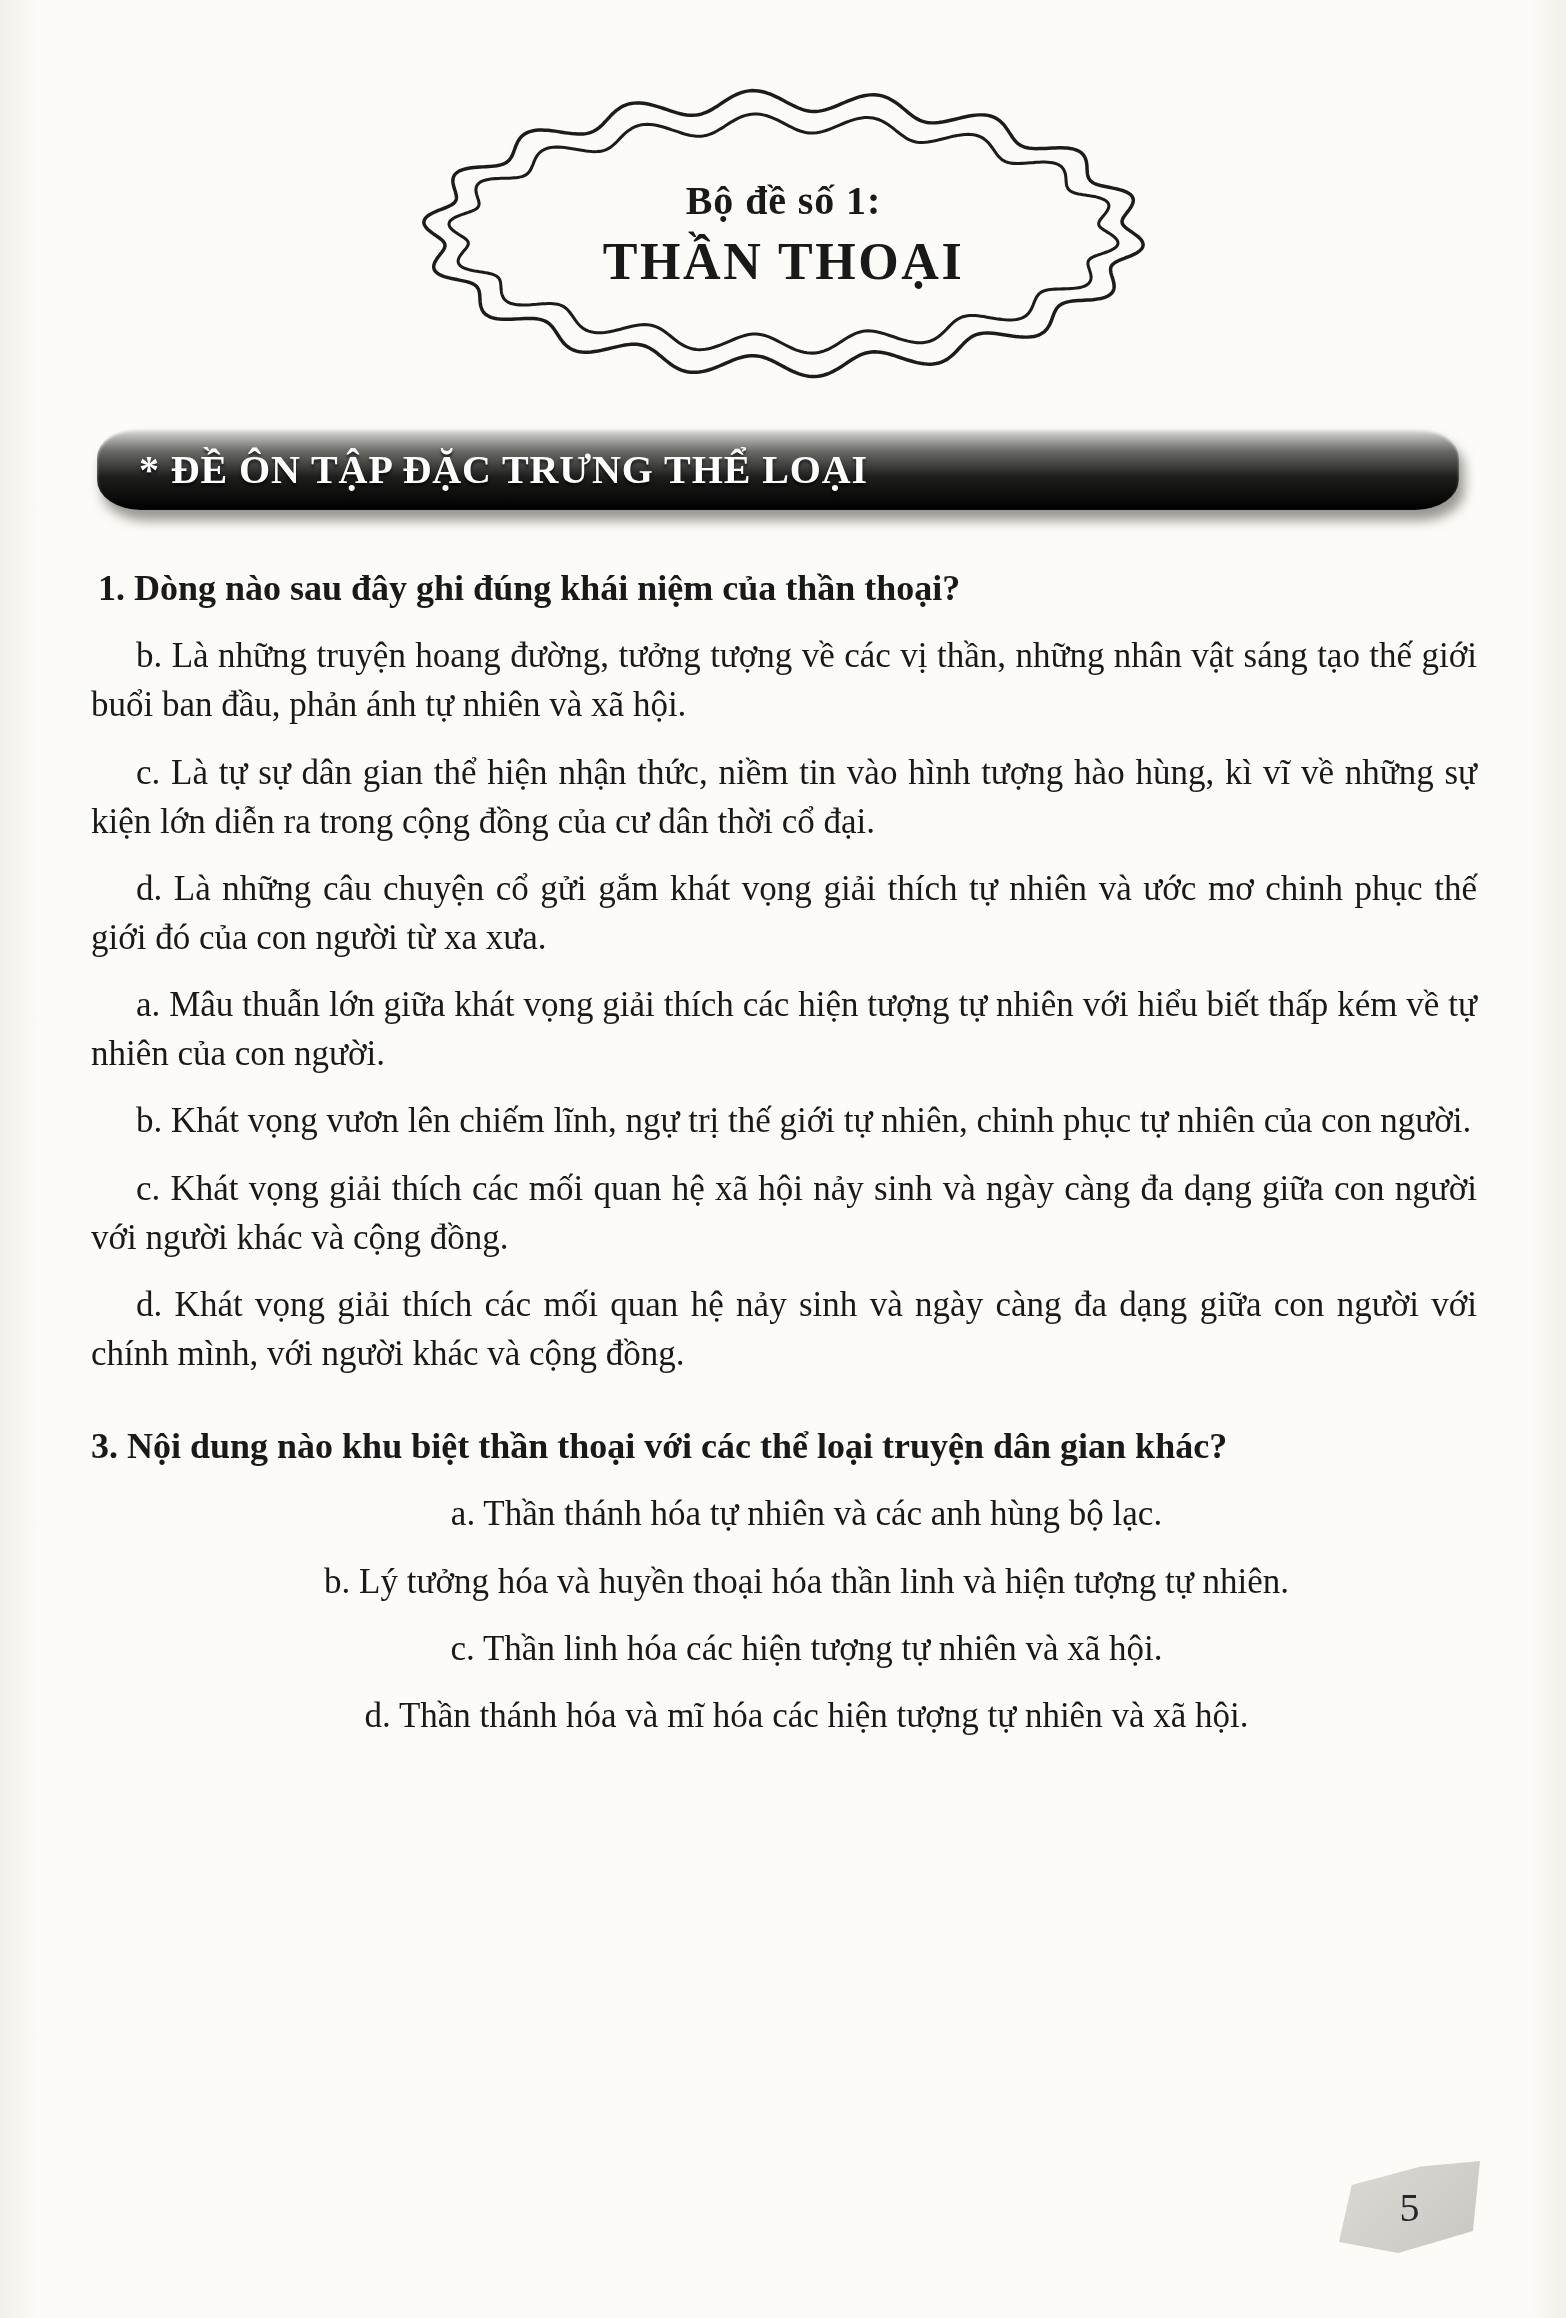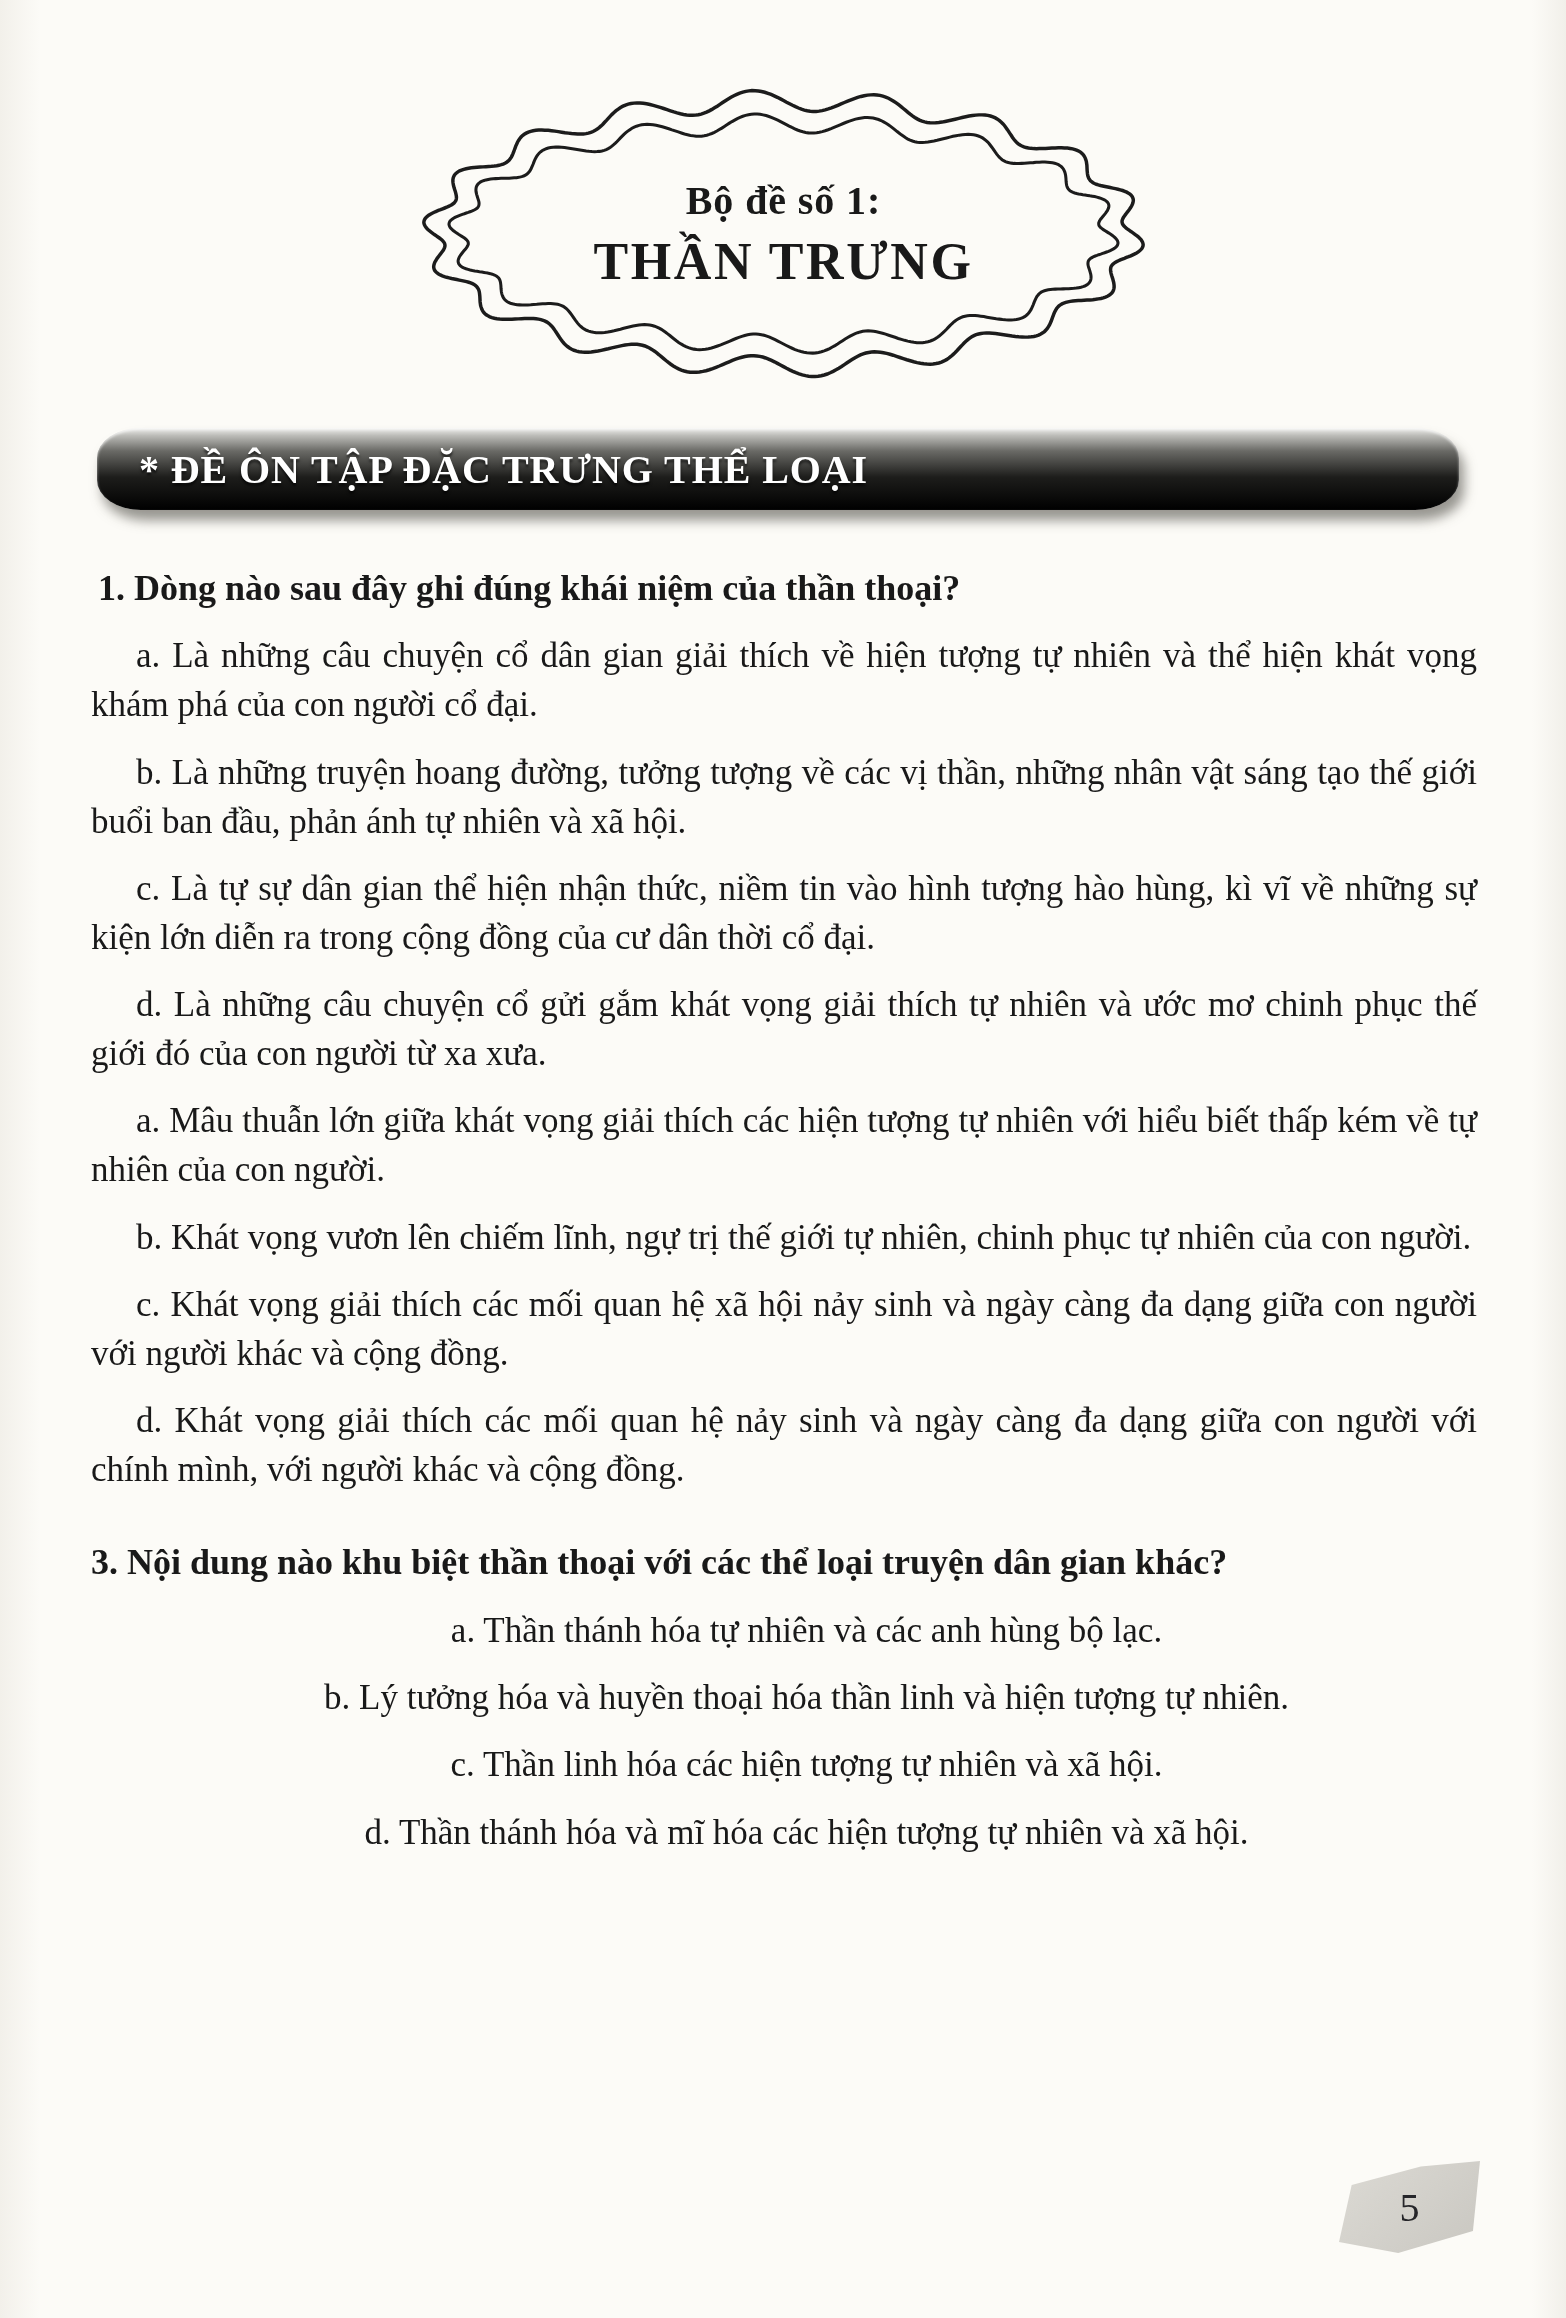--- a/index.html
+++ b/index.html
@@ -86,32 +86,31 @@
 
 <div class="page">
 
   <div class="bubble">
     <svg width="749" height="300" viewBox="0 0 860 345">
       <path id="wave-outer" fill="none" stroke="#1c1c1c" stroke-width="4" d="M833.0,172.0L834.9,173.4L836.6,174.7L838.3,176.1L839.8,177.6L841.1,179.0L842.1,180.5L842.9,182.0L843.4,183.5L843.6,184.9L843.4,186.4L842.9,187.8L842.1,189.2L841.0,190.5L839.6,191.8L838.0,193.1L836.1,194.3L834.0,195.4L831.7,196.5L829.3,197.6L826.9,198.6L824.4,199.5L822.0,200.5L819.6,201.4L817.3,202.3L815.2,203.3L813.2,204.2L811.5,205.2L810.0,206.3L808.7,207.3L807.7,208.5L806.9,209.7L806.4,211.0L806.2,212.4L806.1,213.9L806.3,215.5L806.6,217.1L807.0,218.8L807.5,220.6L808.1,222.4L808.7,224.3L809.2,226.2L809.7,228.2L810.0,230.1L810.2,232.0L810.2,233.8L809.9,235.6L809.4,237.3L808.6,238.9L807.5,240.4L806.1,241.7L804.4,243.0L802.5,244.1L800.2,245.0L797.7,245.9L795.0,246.6L792.1,247.1L789.0,247.6L785.7,248.0L782.4,248.3L779.0,248.5L775.6,248.7L772.3,248.9L769.0,249.1L765.8,249.3L762.7,249.6L759.8,250.0L757.1,250.5L754.6,251.2L752.4,251.9L750.3,252.9L748.4,254.0L746.8,255.2L745.4,256.6L744.1,258.2L743.0,260.0L742.0,261.9L741.1,263.9L740.3,266.0L739.5,268.1L738.7,270.3L737.9,272.6L736.9,274.8L735.9,277.0L734.7,279.1L733.4,281.1L731.8,283.0L730.1,284.7L728.1,286.2L725.9,287.5L723.4,288.7L720.8,289.6L717.9,290.3L714.8,290.7L711.5,291.0L708.0,291.1L704.4,290.9L700.6,290.7L696.8,290.3L692.9,289.8L689.0,289.2L685.1,288.6L681.3,288.0L677.5,287.5L673.8,287.0L670.2,286.7L666.7,286.4L663.4,286.4L660.2,286.5L657.1,286.9L654.3,287.5L651.5,288.3L649.0,289.4L646.5,290.7L644.2,292.2L642.0,293.9L639.8,295.8L637.7,297.8L635.7,300.0L633.6,302.2L631.5,304.5L629.4,306.8L627.2,309.1L624.9,311.2L622.5,313.3L620.0,315.2L617.4,317.0L614.6,318.5L611.7,319.8L608.6,320.8L605.4,321.5L602.0,322.0L598.6,322.2L595.0,322.1L591.3,321.8L587.5,321.2L583.6,320.4L579.7,319.4L575.8,318.3L571.8,317.1L567.8,315.8L563.9,314.5L560.0,313.2L556.1,311.9L552.4,310.8L548.6,309.8L545.0,309.0L541.4,308.4L537.9,308.1L534.5,308.0L531.2,308.2L527.9,308.7L524.7,309.4L521.6,310.4L518.5,311.6L515.4,313.1L512.3,314.8L509.3,316.6L506.2,318.5L503.1,320.6L500.0,322.7L496.8,324.8L493.6,326.8L490.4,328.7L487.1,330.5L483.7,332.1L480.3,333.5L476.8,334.6L473.3,335.5L469.8,336.1L466.2,336.4L462.5,336.3L458.9,336.0L455.3,335.4L451.6,334.5L447.9,333.3L444.3,332.0L440.7,330.4L437.1,328.7L433.5,326.9L430.0,325.0L426.5,323.1L423.0,321.3L419.6,319.5L416.2,317.9L412.8,316.4L409.4,315.1L406.1,314.0L402.7,313.2L399.3,312.7L395.9,312.5L392.5,312.5L389.1,312.8L385.6,313.4L382.1,314.2L378.5,315.3L374.9,316.5L371.2,317.9L367.5,319.5L363.8,321.1L360.0,322.7L356.2,324.3L352.4,325.8L348.6,327.3L344.7,328.6L340.9,329.7L337.2,330.5L333.4,331.2L329.7,331.5L326.1,331.6L322.6,331.4L319.1,330.9L315.8,330.0L312.5,329.0L309.3,327.6L306.3,326.0L303.3,324.2L300.4,322.3L297.6,320.2L294.8,318.0L292.2,315.8L289.5,313.6L286.9,311.4L284.3,309.3L281.7,307.3L279.0,305.5L276.3,303.9L273.6,302.5L270.7,301.3L267.8,300.4L264.8,299.8L261.6,299.4L258.3,299.3L255.0,299.4L251.4,299.7L247.8,300.2L244.1,300.9L240.3,301.7L236.4,302.6L232.5,303.5L228.5,304.5L224.5,305.4L220.5,306.3L216.6,307.1L212.7,307.7L208.9,308.2L205.2,308.5L201.7,308.5L198.3,308.3L195.0,307.9L192.0,307.2L189.1,306.2L186.4,305.0L183.9,303.6L181.6,301.9L179.5,300.1L177.5,298.1L175.7,296.0L174.1,293.8L172.5,291.5L171.0,289.2L169.5,286.9L168.0,284.7L166.6,282.5L165.1,280.5L163.5,278.5L161.8,276.8L160.0,275.2L158.0,273.8L155.8,272.7L153.5,271.7L151.0,270.9L148.3,270.4L145.4,270.0L142.4,269.7L139.1,269.6L135.8,269.7L132.3,269.8L128.7,269.9L125.0,270.1L121.3,270.3L117.6,270.5L113.9,270.6L110.3,270.6L106.9,270.5L103.5,270.3L100.4,269.9L97.5,269.4L94.7,268.6L92.3,267.7L90.1,266.6L88.1,265.4L86.4,263.9L85.0,262.3L83.9,260.6L83.0,258.8L82.3,256.8L81.7,254.8L81.4,252.7L81.1,250.6L81.0,248.5L80.9,246.4L80.8,244.4L80.6,242.4L80.4,240.5L80.1,238.7L79.6,237.1L78.9,235.5L78.0,234.1L77.0,232.8L75.6,231.6L74.1,230.5L72.3,229.6L70.2,228.7L68.0,228.0L65.5,227.3L62.9,226.7L60.1,226.1L57.2,225.5L54.3,224.9L51.3,224.3L48.3,223.7L45.4,223.0L42.7,222.3L40.0,221.5L37.6,220.6L35.3,219.6L33.3,218.5L31.6,217.3L30.2,216.1L29.1,214.7L28.4,213.3L27.9,211.8L27.7,210.2L27.9,208.6L28.3,207.0L28.9,205.3L29.8,203.6L30.8,201.9L31.9,200.2L33.1,198.6L34.4,196.9L35.6,195.4L36.8,193.8L37.9,192.3L38.9,190.9L39.6,189.5L40.2,188.1L40.6,186.8L40.7,185.5L40.5,184.3L40.1,183.1L39.4,181.9L38.4,180.7L37.2,179.5L35.9,178.3L34.3,177.1L32.6,175.9L30.8,174.6L28.9,173.3L27.0,172.0L25.1,170.6L23.4,169.3L21.7,167.9L20.2,166.4L18.9,165.0L17.9,163.5L17.1,162.0L16.6,160.5L16.4,159.1L16.6,157.6L17.1,156.2L17.9,154.8L19.0,153.5L20.4,152.2L22.0,150.9L23.9,149.7L26.0,148.6L28.3,147.5L30.7,146.4L33.1,145.4L35.6,144.5L38.0,143.5L40.4,142.6L42.7,141.7L44.8,140.7L46.8,139.8L48.5,138.8L50.0,137.7L51.3,136.7L52.3,135.5L53.1,134.3L53.6,133.0L53.8,131.6L53.9,130.1L53.7,128.5L53.4,126.9L53.0,125.2L52.5,123.4L51.9,121.6L51.3,119.7L50.8,117.8L50.3,115.8L50.0,113.9L49.8,112.0L49.8,110.2L50.1,108.4L50.6,106.7L51.4,105.1L52.5,103.6L53.9,102.3L55.6,101.0L57.5,99.9L59.8,99.0L62.3,98.1L65.0,97.4L67.9,96.9L71.0,96.4L74.3,96.0L77.6,95.7L81.0,95.5L84.4,95.3L87.7,95.1L91.0,94.9L94.2,94.7L97.3,94.4L100.2,94.0L102.9,93.5L105.4,92.8L107.6,92.1L109.7,91.1L111.6,90.0L113.2,88.8L114.6,87.4L115.9,85.8L117.0,84.0L118.0,82.1L118.9,80.1L119.7,78.0L120.5,75.9L121.3,73.7L122.1,71.4L123.1,69.2L124.1,67.0L125.3,64.9L126.6,62.9L128.2,61.0L129.9,59.3L131.9,57.8L134.1,56.5L136.6,55.3L139.2,54.4L142.1,53.7L145.2,53.3L148.5,53.0L152.0,52.9L155.6,53.1L159.4,53.3L163.2,53.7L167.1,54.2L171.0,54.8L174.9,55.4L178.7,56.0L182.5,56.5L186.2,57.0L189.8,57.3L193.3,57.6L196.6,57.6L199.8,57.5L202.9,57.1L205.7,56.5L208.5,55.7L211.0,54.6L213.5,53.3L215.8,51.8L218.0,50.1L220.2,48.2L222.3,46.2L224.3,44.0L226.4,41.8L228.5,39.5L230.6,37.2L232.8,34.9L235.1,32.8L237.5,30.7L240.0,28.8L242.6,27.0L245.4,25.5L248.3,24.2L251.4,23.2L254.6,22.5L258.0,22.0L261.4,21.8L265.0,21.9L268.7,22.2L272.5,22.8L276.4,23.6L280.3,24.6L284.2,25.7L288.2,26.9L292.2,28.2L296.1,29.5L300.0,30.8L303.9,32.1L307.6,33.2L311.4,34.2L315.0,35.0L318.6,35.6L322.1,35.9L325.5,36.0L328.8,35.8L332.1,35.3L335.3,34.6L338.4,33.6L341.5,32.4L344.6,30.9L347.7,29.2L350.7,27.4L353.8,25.5L356.9,23.4L360.0,21.3L363.2,19.2L366.4,17.2L369.6,15.3L372.9,13.5L376.3,11.9L379.7,10.5L383.2,9.4L386.7,8.5L390.2,7.9L393.8,7.6L397.5,7.7L401.1,8.0L404.7,8.6L408.4,9.5L412.1,10.7L415.7,12.0L419.3,13.6L422.9,15.3L426.5,17.1L430.0,19.0L433.5,20.9L437.0,22.7L440.4,24.5L443.8,26.1L447.2,27.6L450.6,28.9L453.9,30.0L457.3,30.8L460.7,31.3L464.1,31.5L467.5,31.5L470.9,31.2L474.4,30.6L477.9,29.8L481.5,28.7L485.1,27.5L488.8,26.1L492.5,24.5L496.2,22.9L500.0,21.3L503.8,19.7L507.6,18.2L511.4,16.7L515.3,15.4L519.1,14.3L522.8,13.5L526.6,12.8L530.3,12.5L533.9,12.4L537.4,12.6L540.9,13.1L544.2,14.0L547.5,15.0L550.7,16.4L553.7,18.0L556.7,19.8L559.6,21.7L562.4,23.8L565.2,26.0L567.8,28.2L570.5,30.4L573.1,32.6L575.7,34.7L578.3,36.7L581.0,38.5L583.7,40.1L586.4,41.5L589.3,42.7L592.2,43.6L595.2,44.2L598.4,44.6L601.7,44.7L605.0,44.6L608.6,44.3L612.2,43.8L615.9,43.1L619.7,42.3L623.6,41.4L627.5,40.5L631.5,39.5L635.5,38.6L639.5,37.7L643.4,36.9L647.3,36.3L651.1,35.8L654.8,35.5L658.3,35.5L661.7,35.7L665.0,36.1L668.0,36.8L670.9,37.8L673.6,39.0L676.1,40.4L678.4,42.1L680.5,43.9L682.5,45.9L684.3,48.0L685.9,50.2L687.5,52.5L689.0,54.8L690.5,57.1L692.0,59.3L693.4,61.5L694.9,63.5L696.5,65.5L698.2,67.2L700.0,68.8L702.0,70.2L704.2,71.3L706.5,72.3L709.0,73.1L711.7,73.6L714.6,74.0L717.6,74.3L720.9,74.4L724.2,74.3L727.7,74.2L731.3,74.1L735.0,73.9L738.7,73.7L742.4,73.5L746.1,73.4L749.7,73.4L753.1,73.5L756.5,73.7L759.6,74.1L762.5,74.6L765.3,75.4L767.7,76.3L769.9,77.4L771.9,78.6L773.6,80.1L775.0,81.7L776.1,83.4L777.0,85.2L777.7,87.2L778.3,89.2L778.6,91.3L778.9,93.4L779.0,95.5L779.1,97.6L779.2,99.6L779.4,101.6L779.6,103.5L779.9,105.3L780.4,106.9L781.1,108.5L782.0,109.9L783.0,111.2L784.4,112.4L785.9,113.5L787.7,114.4L789.8,115.3L792.0,116.0L794.5,116.7L797.1,117.3L799.9,117.9L802.8,118.5L805.7,119.1L808.7,119.7L811.7,120.3L814.6,121.0L817.3,121.7L820.0,122.5L822.4,123.4L824.7,124.4L826.7,125.5L828.4,126.7L829.8,127.9L830.9,129.3L831.6,130.7L832.1,132.2L832.3,133.8L832.1,135.4L831.7,137.0L831.1,138.7L830.2,140.4L829.2,142.1L828.1,143.8L826.9,145.4L825.6,147.1L824.4,148.6L823.2,150.2L822.1,151.7L821.1,153.1L820.4,154.5L819.8,155.9L819.4,157.2L819.3,158.5L819.5,159.7L819.9,160.9L820.6,162.1L821.6,163.3L822.8,164.5L824.1,165.7L825.7,166.9L827.4,168.1L829.2,169.4L831.1,170.7L833.0,172.0Z"></path>
       <path id="wave-inner" fill="none" stroke="#1c1c1c" stroke-width="3.5" d="M805.0,172.0L806.7,173.1L808.3,174.3L809.9,175.5L811.2,176.7L812.4,177.9L813.4,179.1L814.1,180.4L814.5,181.6L814.7,182.8L814.5,184.0L814.1,185.2L813.4,186.4L812.3,187.5L811.0,188.6L809.5,189.6L807.8,190.6L805.8,191.5L803.7,192.4L801.6,193.2L799.3,194.1L797.0,194.8L794.8,195.6L792.6,196.3L790.5,197.1L788.5,197.8L786.7,198.6L785.1,199.4L783.7,200.2L782.5,201.1L781.6,202.0L780.9,203.0L780.4,204.1L780.2,205.3L780.1,206.5L780.2,207.9L780.5,209.2L780.9,210.7L781.4,212.2L781.9,213.8L782.4,215.4L782.9,217.1L783.3,218.7L783.6,220.4L783.7,222.0L783.6,223.6L783.4,225.1L782.9,226.5L782.1,227.9L781.1,229.2L779.8,230.3L778.3,231.4L776.5,232.3L774.4,233.0L772.1,233.7L769.5,234.2L766.8,234.7L763.9,235.0L761.0,235.2L757.9,235.4L754.8,235.5L751.6,235.6L748.5,235.7L745.5,235.7L742.5,235.9L739.7,236.1L737.0,236.3L734.5,236.7L732.2,237.2L730.1,237.8L728.2,238.5L726.4,239.4L724.9,240.5L723.6,241.7L722.4,243.1L721.3,244.6L720.4,246.2L719.6,248.0L718.8,249.8L718.0,251.7L717.3,253.6L716.5,255.6L715.6,257.5L714.6,259.5L713.5,261.3L712.2,263.1L710.8,264.7L709.1,266.2L707.3,267.5L705.2,268.6L702.9,269.6L700.5,270.3L697.8,270.9L694.9,271.2L691.8,271.4L688.6,271.4L685.3,271.2L681.8,270.9L678.3,270.4L674.7,269.9L671.0,269.3L667.4,268.7L663.9,268.1L660.3,267.5L656.9,267.0L653.6,266.6L650.3,266.3L647.2,266.2L644.3,266.3L641.5,266.5L638.8,267.0L636.2,267.7L633.8,268.6L631.6,269.7L629.4,271.0L627.3,272.6L625.3,274.2L623.3,276.0L621.4,277.9L619.5,279.9L617.5,282.0L615.5,284.0L613.5,286.0L611.3,288.0L609.1,289.8L606.7,291.5L604.3,293.1L601.7,294.4L599.0,295.5L596.1,296.4L593.1,297.1L590.0,297.5L586.8,297.6L583.4,297.5L580.0,297.1L576.5,296.5L572.9,295.7L569.3,294.8L565.6,293.7L561.9,292.6L558.3,291.3L554.6,290.1L551.0,288.9L547.4,287.7L543.9,286.6L540.4,285.7L537.0,284.9L533.7,284.4L530.5,284.0L527.3,283.9L524.2,284.0L521.2,284.4L518.2,285.1L515.3,286.0L512.4,287.1L509.5,288.4L506.6,289.9L503.8,291.6L500.9,293.3L498.0,295.2L495.1,297.1L492.2,299.0L489.2,300.8L486.2,302.5L483.1,304.2L480.0,305.6L476.8,306.9L473.6,307.9L470.3,308.7L467.0,309.2L463.6,309.5L460.3,309.4L456.9,309.1L453.5,308.5L450.1,307.7L446.7,306.6L443.3,305.4L439.9,303.9L436.6,302.4L433.3,300.7L430.0,299.0L426.7,297.3L423.5,295.6L420.3,294.0L417.1,292.5L414.0,291.1L410.8,289.9L407.7,289.0L404.6,288.3L401.4,287.8L398.3,287.6L395.1,287.6L391.9,287.9L388.7,288.4L385.4,289.2L382.1,290.2L378.7,291.4L375.3,292.7L371.9,294.1L368.4,295.6L364.9,297.1L361.3,298.6L357.8,300.0L354.2,301.3L350.7,302.5L347.2,303.6L343.6,304.4L340.2,305.0L336.7,305.4L333.4,305.5L330.1,305.3L326.9,304.9L323.8,304.1L320.7,303.2L317.8,302.0L314.9,300.5L312.1,298.9L309.4,297.2L306.8,295.3L304.2,293.3L301.7,291.3L299.3,289.3L296.8,287.4L294.4,285.5L291.9,283.8L289.5,282.1L287.0,280.7L284.4,279.5L281.7,278.5L279.0,277.7L276.2,277.1L273.2,276.8L270.2,276.7L267.0,276.9L263.8,277.2L260.4,277.8L257.0,278.4L253.4,279.2L249.8,280.1L246.2,281.0L242.5,282.0L238.8,282.9L235.1,283.8L231.5,284.5L227.9,285.2L224.3,285.7L220.9,286.0L217.6,286.1L214.5,286.0L211.4,285.6L208.6,285.0L205.9,284.2L203.4,283.2L201.1,282.0L199.0,280.5L197.0,278.9L195.1,277.2L193.4,275.3L191.9,273.3L190.4,271.3L189.0,269.3L187.6,267.3L186.2,265.3L184.8,263.4L183.4,261.6L181.9,259.9L180.3,258.4L178.6,257.0L176.8,255.8L174.8,254.8L172.6,254.0L170.3,253.4L167.8,253.0L165.1,252.7L162.3,252.5L159.3,252.5L156.1,252.7L152.9,252.8L149.5,253.1L146.2,253.4L142.7,253.6L139.3,253.9L135.9,254.1L132.6,254.2L129.4,254.2L126.3,254.0L123.4,253.8L120.7,253.4L118.2,252.8L115.9,252.1L113.8,251.2L112.0,250.1L110.4,248.9L109.1,247.5L108.0,246.0L107.2,244.4L106.5,242.7L106.0,241.0L105.6,239.2L105.4,237.3L105.2,235.5L105.1,233.7L105.0,231.9L104.8,230.2L104.6,228.6L104.3,227.1L103.8,225.6L103.2,224.3L102.4,223.1L101.3,222.0L100.1,221.0L98.7,220.2L97.0,219.4L95.1,218.7L93.0,218.1L90.7,217.6L88.3,217.2L85.7,216.7L83.1,216.3L80.4,215.9L77.6,215.4L74.9,215.0L72.2,214.5L69.6,213.9L67.2,213.2L64.9,212.5L62.9,211.7L61.0,210.9L59.5,209.9L58.2,208.8L57.2,207.7L56.4,206.5L56.0,205.3L55.8,203.9L55.9,202.6L56.3,201.2L56.9,199.7L57.6,198.3L58.6,196.9L59.6,195.5L60.7,194.1L61.8,192.7L63.0,191.3L64.1,190.0L65.1,188.8L65.9,187.6L66.6,186.4L67.1,185.3L67.5,184.2L67.5,183.1L67.4,182.1L67.0,181.1L66.3,180.1L65.5,179.2L64.4,178.2L63.1,177.2L61.7,176.2L60.1,175.2L58.5,174.2L56.7,173.1L55.0,172.0L53.3,170.9L51.7,169.7L50.1,168.5L48.8,167.3L47.6,166.1L46.6,164.9L45.9,163.6L45.5,162.4L45.3,161.2L45.5,160.0L45.9,158.8L46.6,157.6L47.7,156.5L49.0,155.4L50.5,154.4L52.2,153.4L54.2,152.5L56.3,151.6L58.4,150.8L60.7,149.9L63.0,149.2L65.2,148.4L67.4,147.7L69.5,146.9L71.5,146.2L73.3,145.4L74.9,144.6L76.3,143.8L77.5,142.9L78.4,142.0L79.1,141.0L79.6,139.9L79.8,138.7L79.9,137.5L79.8,136.1L79.5,134.8L79.1,133.3L78.6,131.8L78.1,130.2L77.6,128.6L77.1,126.9L76.7,125.3L76.4,123.6L76.3,122.0L76.4,120.4L76.6,118.9L77.1,117.5L77.9,116.1L78.9,114.8L80.2,113.7L81.7,112.6L83.5,111.7L85.6,111.0L87.9,110.3L90.5,109.8L93.2,109.3L96.1,109.0L99.0,108.8L102.1,108.6L105.2,108.5L108.4,108.4L111.5,108.3L114.5,108.3L117.5,108.1L120.3,107.9L123.0,107.7L125.5,107.3L127.8,106.8L129.9,106.2L131.8,105.5L133.6,104.6L135.1,103.5L136.4,102.3L137.6,100.9L138.7,99.4L139.6,97.8L140.4,96.0L141.2,94.2L142.0,92.3L142.7,90.4L143.5,88.4L144.4,86.5L145.4,84.5L146.5,82.7L147.8,80.9L149.2,79.3L150.9,77.8L152.7,76.5L154.8,75.4L157.1,74.4L159.5,73.7L162.2,73.1L165.1,72.8L168.2,72.6L171.4,72.6L174.7,72.8L178.2,73.1L181.7,73.6L185.3,74.1L189.0,74.7L192.6,75.3L196.1,75.9L199.7,76.5L203.1,77.0L206.4,77.4L209.7,77.7L212.8,77.8L215.7,77.7L218.5,77.5L221.2,77.0L223.8,76.3L226.2,75.4L228.4,74.3L230.6,73.0L232.7,71.4L234.7,69.8L236.7,68.0L238.6,66.1L240.5,64.1L242.5,62.0L244.5,60.0L246.5,58.0L248.7,56.0L250.9,54.2L253.3,52.5L255.7,50.9L258.3,49.6L261.0,48.5L263.9,47.6L266.9,46.9L270.0,46.5L273.2,46.4L276.6,46.5L280.0,46.9L283.5,47.5L287.1,48.3L290.7,49.2L294.4,50.3L298.1,51.4L301.7,52.7L305.4,53.9L309.0,55.1L312.6,56.3L316.1,57.4L319.6,58.3L323.0,59.1L326.3,59.6L329.5,60.0L332.7,60.1L335.8,60.0L338.8,59.6L341.8,58.9L344.7,58.0L347.6,56.9L350.5,55.6L353.4,54.1L356.2,52.4L359.1,50.7L362.0,48.8L364.9,46.9L367.8,45.0L370.8,43.2L373.8,41.5L376.9,39.8L380.0,38.4L383.2,37.1L386.4,36.1L389.7,35.3L393.0,34.8L396.4,34.5L399.7,34.6L403.1,34.9L406.5,35.5L409.9,36.3L413.3,37.4L416.7,38.6L420.1,40.1L423.4,41.6L426.7,43.3L430.0,45.0L433.3,46.7L436.5,48.4L439.7,50.0L442.9,51.5L446.0,52.9L449.2,54.1L452.3,55.0L455.4,55.7L458.6,56.2L461.7,56.4L464.9,56.4L468.1,56.1L471.3,55.6L474.6,54.8L477.9,53.8L481.3,52.6L484.7,51.3L488.1,49.9L491.6,48.4L495.1,46.9L498.7,45.4L502.2,44.0L505.8,42.7L509.3,41.5L512.8,40.4L516.4,39.6L519.8,39.0L523.3,38.6L526.6,38.5L529.9,38.7L533.1,39.1L536.2,39.9L539.3,40.8L542.2,42.0L545.1,43.5L547.9,45.1L550.6,46.8L553.2,48.7L555.8,50.7L558.3,52.7L560.7,54.7L563.2,56.6L565.6,58.5L568.1,60.2L570.5,61.9L573.0,63.3L575.6,64.5L578.3,65.5L581.0,66.3L583.8,66.9L586.8,67.2L589.8,67.3L593.0,67.1L596.2,66.8L599.6,66.2L603.0,65.6L606.6,64.8L610.2,63.9L613.8,63.0L617.5,62.0L621.2,61.1L624.9,60.2L628.5,59.5L632.1,58.8L635.7,58.3L639.1,58.0L642.4,57.9L645.5,58.0L648.6,58.4L651.4,59.0L654.1,59.8L656.6,60.8L658.9,62.0L661.0,63.5L663.0,65.1L664.9,66.8L666.6,68.7L668.1,70.7L669.6,72.7L671.0,74.7L672.4,76.7L673.8,78.7L675.2,80.6L676.6,82.4L678.1,84.1L679.7,85.6L681.4,87.0L683.2,88.2L685.2,89.2L687.4,90.0L689.7,90.6L692.2,91.0L694.9,91.3L697.7,91.5L700.7,91.5L703.9,91.3L707.1,91.2L710.5,90.9L713.8,90.6L717.3,90.4L720.7,90.1L724.1,89.9L727.4,89.8L730.6,89.8L733.7,90.0L736.6,90.2L739.3,90.6L741.8,91.2L744.1,91.9L746.2,92.8L748.0,93.9L749.6,95.1L750.9,96.5L752.0,98.0L752.8,99.6L753.5,101.3L754.0,103.0L754.4,104.8L754.6,106.7L754.8,108.5L754.9,110.3L755.0,112.1L755.2,113.8L755.4,115.4L755.7,116.9L756.2,118.4L756.8,119.7L757.6,120.9L758.7,122.0L759.9,123.0L761.3,123.8L763.0,124.6L764.9,125.3L767.0,125.9L769.3,126.4L771.7,126.8L774.3,127.3L776.9,127.7L779.6,128.1L782.4,128.6L785.1,129.0L787.8,129.5L790.4,130.1L792.8,130.8L795.1,131.5L797.1,132.3L799.0,133.1L800.5,134.1L801.8,135.2L802.8,136.3L803.6,137.5L804.0,138.7L804.2,140.1L804.1,141.4L803.7,142.8L803.1,144.3L802.4,145.7L801.4,147.1L800.4,148.5L799.3,149.9L798.2,151.3L797.0,152.7L795.9,154.0L794.9,155.2L794.1,156.4L793.4,157.6L792.9,158.7L792.5,159.8L792.5,160.9L792.6,161.9L793.0,162.9L793.7,163.9L794.5,164.8L795.6,165.8L796.9,166.8L798.3,167.8L799.9,168.8L801.5,169.8L803.3,170.9L805.0,172.0Z"></path>
     </svg>
     <div class="bubble-text">
       <div class="bubble-line1">Bộ đề số 1:</div>
-      <div class="bubble-line2">THẦN TRƯNG</div>
+      <div class="bubble-line2">THẦN THOẠI</div>
     </div>
   </div>
 
   <div class="banner">
     <span class="banner-label">* ĐỀ ÔN TẬP ĐẶC TRƯNG THỂ LOẠI</span>
   </div>
 
   <div class="content">
 
     <p class="q-title first">1. Dòng nào sau đây ghi đúng khái niệm của thần thoại?</p>
-    <p class="opt">a. Là những câu chuyện cổ dân gian giải thích về hiện tượng tự nhiên và thể hiện khát vọng khám phá của con người cổ đại.</p>
     <p class="opt">b. Là những truyện hoang đường, tưởng tượng về các vị thần, những nhân vật sáng tạo thế giới buổi ban đầu, phản ánh tự nhiên và xã hội.</p>
     <p class="opt">c. Là tự sự dân gian thể hiện nhận thức, niềm tin vào hình tượng hào hùng, kì vĩ về những sự kiện lớn diễn ra trong cộng đồng của cư dân thời cổ đại.</p>
     <p class="opt">d. Là những câu chuyện cổ gửi gắm khát vọng giải thích tự nhiên và ước mơ chinh phục thế giới đó của con người từ xa xưa.</p>
 
     <p class="opt">a. Mâu thuẫn lớn giữa khát vọng giải thích các hiện tượng tự nhiên với hiểu biết thấp kém về tự nhiên của con người.</p>
     <p class="opt">b. Khát vọng vươn lên chiếm lĩnh, ngự trị thế giới tự nhiên, chinh phục tự nhiên của con người.</p>
     <p class="opt">c. Khát vọng giải thích các mối quan hệ xã hội nảy sinh và ngày càng đa dạng giữa con người với người khác và cộng đồng.</p>
     <p class="opt">d. Khát vọng giải thích các mối quan hệ nảy sinh và ngày càng đa dạng giữa con người với chính mình, với người khác và cộng đồng.</p>
 
     <p class="q-title">3. Nội dung nào khu biệt thần thoại với các thể loại truyện dân gian khác?</p>

